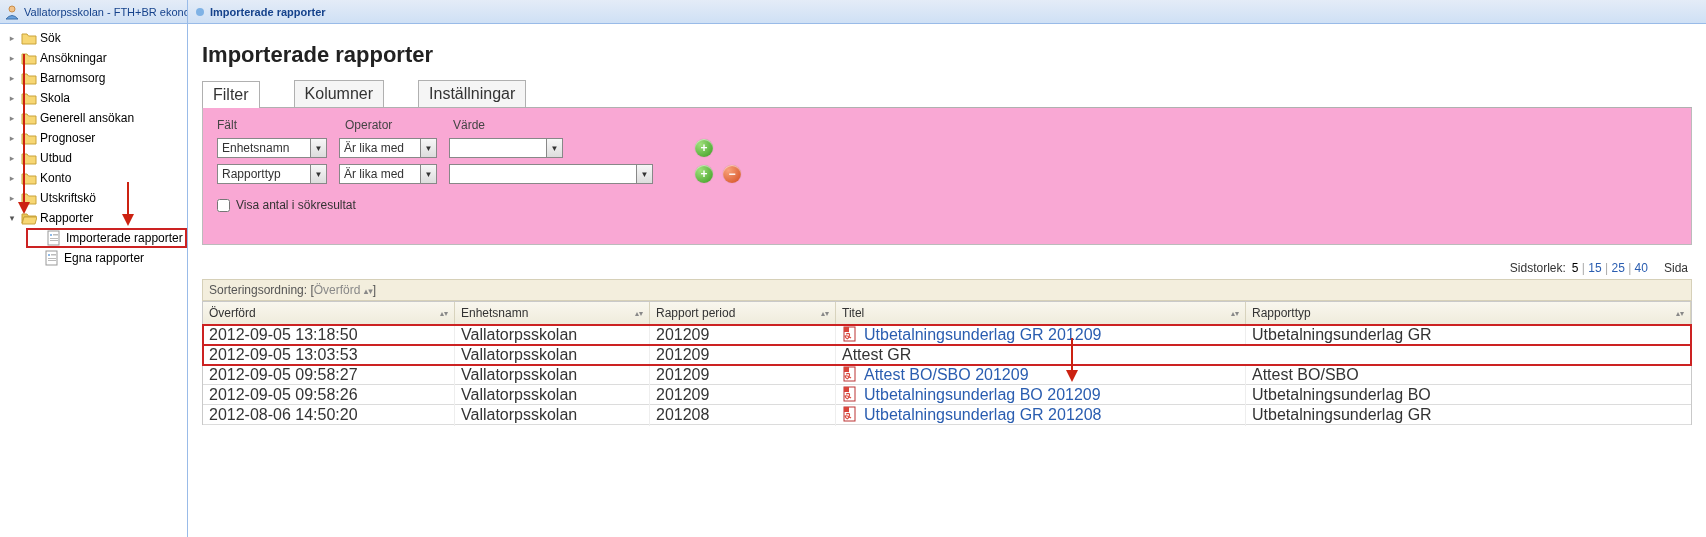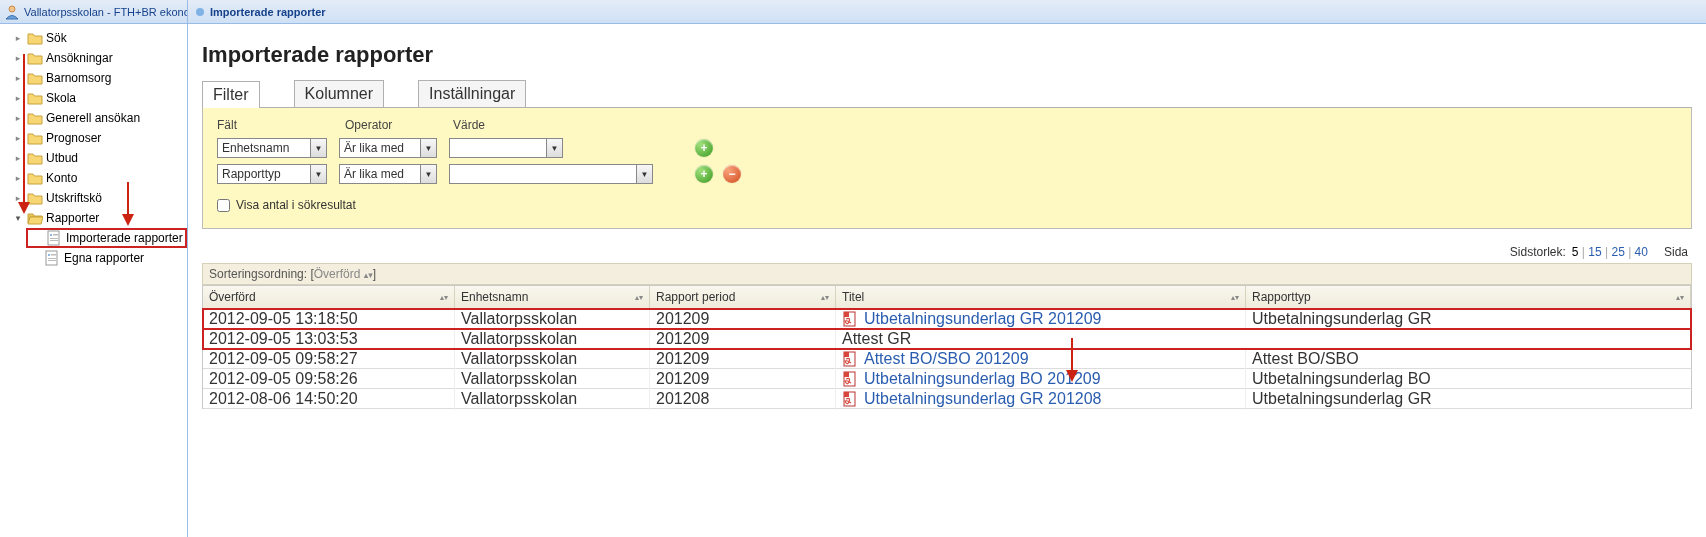--- a/index.html
+++ b/index.html
@@ -4,21 +4,21 @@
 <style>
 * { box-sizing: border-box; margin: 0; padding: 0; }
 body { font-family: Arial, Helvetica, sans-serif; font-size: 12px; color: #333; background: #fff; overflow: hidden; }
 .app { display: flex; width: 1706px; height: 537px; }
 
 
 .sidebar { width: 188px; background: #fff; border-right: 1px solid #99bbe8; position: relative; }
 .sidebar-header { background: linear-gradient(#e4ecf7,#cfe0f5); border-bottom: 1px solid #99bbe8; height: 24px; display:flex; align-items:center; padding: 0 4px; gap:4px; font-size:11px; color:#15428b; overflow:hidden; white-space:nowrap; }
 .sidebar-header .hicon { width:16px; height:16px; flex-shrink:0; }
 .tree { padding: 4px 0; }
-.tree-item { display:flex; align-items:center; height:20px; padding-left: 12px; cursor:pointer; white-space:nowrap; }
+.tree-item { display:flex; align-items:center; height:20px; padding-left: 6px; cursor:pointer; white-space:nowrap; }
 .tree-item .arrow { width:12px; height:12px; display:inline-flex; align-items:center; justify-content:center; color:#888; font-size:9px; }
 .tree-item .folder { width:16px; height:16px; margin:0 3px; }
 .tree-item .label { color:#000; }
 .tree-item.expanded > .arrow::before { content:"▾"; color:#555; }
 .tree-item.collapsed > .arrow::before { content:"▸"; color:#888; }
 .tree-children { margin-left: 26px; }
 .tree-leaf { display:flex; align-items:center; height:20px; padding-left: 18px; cursor:pointer; }
 .tree-leaf .report-icon { width:16px; height:16px; margin-right:4px; }
 .tree-leaf.selected { border:2px solid #c22; border-radius:0; }
 .tree-leaf .label { color:#000; }
@@ -36,21 +36,21 @@
 .breadcrumb-bar .bc-text { font-weight:bold; font-size:11px; }
 
 .content { padding: 10px 14px 0 14px; }
 h1.page-title { font-size:22px; font-weight:bold; color:#222; margin: 8px 0 12px 0; }
 
 .tabs-row { display:flex; border-bottom:1px solid #b0b0b0; }
 .tab { border:1px solid #b0b0b0; border-bottom:none; padding:4px 10px; background:#fff; margin-right:2px; cursor:pointer; font-size:16px; }
 .tab:not(.active) { background:#f5f5f5;margin-left:32px; }
 .tab.active { background:#fff; position:relative; top:1px; }
 
-.filter-panel { border:1px solid #bbb; border-top:none; background:#fef9c3; padding:10px 14px 16px 14px; }
+.filter-panel { border:1px solid #bbb; border-top:none; background:#f9a8d4; padding:10px 14px 32px 14px; }
 .filter-head { display:flex; gap:0; color:#444; font-size:12px; margin-bottom:4px; }
 .fh-field { width:128px; }
 .fh-op { width:108px; }
 .fh-val { width:210px; }
 .filter-row { display:flex; align-items:center; gap:12px; margin-top:6px; }
 .sel { display:inline-flex; align-items:center; border:1px solid #888; background:#fff; height:20px; }
 .sel .sel-text { padding:0 4px; min-width:80px; font-size:12px; }
 .sel .sel-btn { width:16px; height:18px; border-left:1px solid #888; background:linear-gradient(#f7f7f7,#ddd); display:flex; align-items:center; justify-content:center; font-size:8px; color:#333; }
 .sel.w-field .sel-text { width:92px; }
 .sel.w-op .sel-text { width:78px; }
@@ -77,21 +77,21 @@
 .gh-cell .sort-ic { font-size:8px; color:#888; margin-left:4px; }
 .col-date { width:252px; }
 .col-unit { width:195px; }
 .col-period { width:186px; }
 .col-title { width:410px; }
 .col-type { flex:1; }
 
 .grid-body .row { display:flex; border-bottom:1px solid #dcdcdc; height:20px; align-items:center; }
 .grid-body .cell { padding:2px 6px; font-size:16px; border-right:1px solid #eee; white-space:nowrap; overflow:hidden; }
 .grid-body .cell.col-type { border-right:none; }
-.title-cell { display:flex; align-items:center; gap:6px; }
+.title-cell { display:flex; align-items:flex-start; gap:6px; }
 .title-cell a { color:#2a5db0; text-decoration:none; }
 .pdf-icon { width:16px; height:16px; }
 
 .row.hl { outline:2px solid #c22; outline-offset:-1px; }
 
 
 svg { display:block; }
 </style>
 </head>
 <body>

